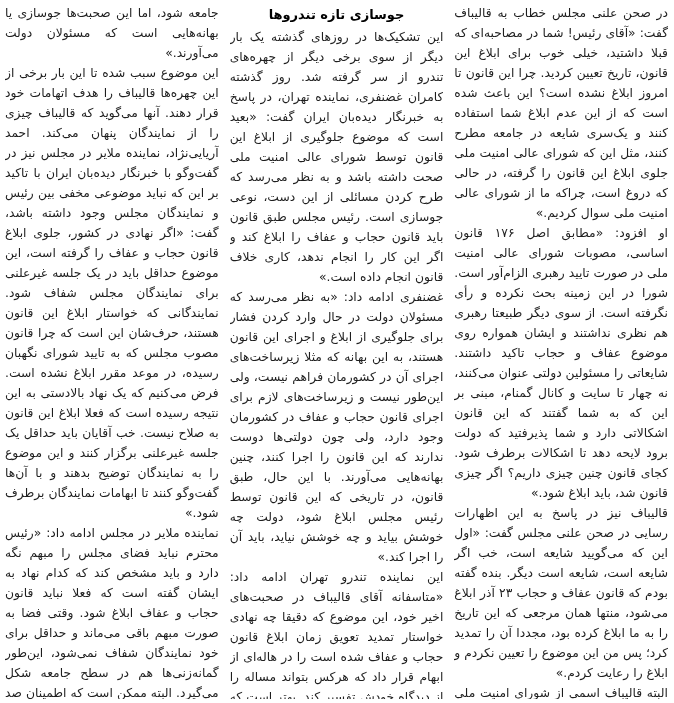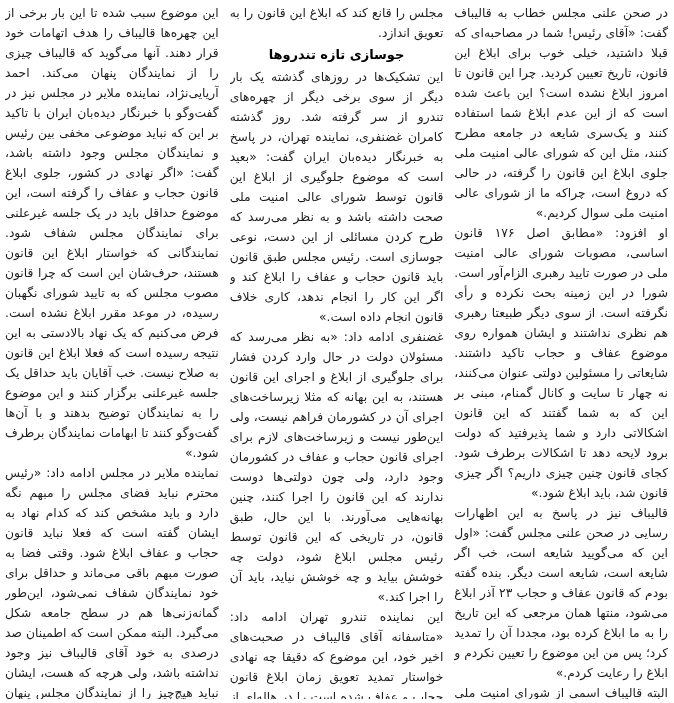--- a/index.html
+++ b/index.html
@@ -50,24 +50,24 @@
 
 <div class="page">
   <div class="columns">
     <div class="col">
         <p class="para">در صحن علنی مجلس خطاب به قالیباف گفت: «آقای رئیس! شما در مصاحبه‌ای که قبلا داشتید، خیلی خوب برای ابلاغ این قانون، تاریخ تعیین کردید. چرا این قانون تا امروز ابلاغ نشده است؟ این باعث شده است که از این عدم ابلاغ شما استفاده کنند و یک‌سری شایعه در جامعه مطرح کنند، مثل این که شورای عالی امنیت ملی جلوی ابلاغ این قانون را گرفته، در حالی که دروغ است، چراکه ما از شورای عالی امنیت ملی سوال کردیم.»</p>
         <p class="para">او افزود: «مطابق اصل ۱۷۶ قانون اساسی، مصوبات شورای عالی امنیت ملی در صورت تایید رهبری الزام‌آور است. شورا در این زمینه بحث نکرده و رأی نگرفته است. از سوی دیگر طبیعتا رهبری هم نظری نداشتند و ایشان همواره روی موضوع عفاف و حجاب تاکید داشتند. شایعاتی را مسئولین دولتی عنوان می‌کنند، نه چهار تا سایت و کانال گمنام، مبنی بر این که به شما گفتند که این قانون اشکالاتی دارد و شما پذیرفتید که دولت برود لایحه دهد تا اشکالات برطرف شود. کجای قانون چنین چیزی داریم؟ اگر چیزی قانون شد، باید ابلاغ شود.»</p>
         <p class="para">قالیباف نیز در پاسخ به این اظهارات رسایی در صحن علنی مجلس گفت: «اول این که می‌گویید شایعه است، خب اگر شایعه است، شایعه است دیگر. بنده گفته بودم که قانون عفاف و حجاب ۲۳ آذر ابلاغ می‌شود، منتها همان مرجعی که این تاریخ را به ما ابلاغ کرده بود، مجددا آن را تمدید کرد؛ پس من این موضوع را تعیین نکردم و ابلاغ را رعایت کردم.»</p>
         <p class="para">البته قالیباف اسمی از شورای امنیت ملی نیاورد و از «همان مرجع» نام برده است. مرجعی که به هر حال آن‌قدر صلاحیت داشته که رئیس</p>
       </div>
     <div class="col">
-        <p class="para">مجلس را قانع کند که ابلاغ این قانون را به تعویق اندازد.</p>
         <h3 class="subhead">جوسازی تازه تندروها</h3>
         <p class="para">این تشکیک‌ها در روزهای گذشته یک بار دیگر از سوی برخی دیگر از چهره‌های تندرو از سر گرفته شد. روز گذشته کامران غضنفری، نماینده تهران، در پاسخ به خبرنگار دیده‌بان ایران گفت: «بعید است که موضوع جلوگیری از ابلاغ این قانون توسط شورای عالی امنیت ملی صحت داشته باشد و به نظر می‌رسد که طرح کردن مسائلی از این دست، نوعی جوسازی است. رئیس مجلس طبق قانون باید قانون حجاب و عفاف را ابلاغ کند و اگر این کار را انجام ندهد، کاری خلاف قانون انجام داده است.»</p>
         <p class="para">غضنفری ادامه داد: «به نظر می‌رسد که مسئولان دولت در حال وارد کردن فشار برای جلوگیری از ابلاغ و اجرای این قانون هستند، به این بهانه که مثلا زیرساخت‌های اجرای آن در کشورمان فراهم نیست، ولی این‌طور نیست و زیرساخت‌های لازم برای اجرای قانون حجاب و عفاف در کشورمان وجود دارد، ولی چون دولتی‌ها دوست ندارند که این قانون را اجرا کنند، چنین بهانه‌هایی می‌آورند. با این حال، طبق قانون، در تاریخی که این قانون توسط رئیس مجلس ابلاغ شود، دولت چه خوشش بیاید و چه خوشش نیاید، باید آن را اجرا کند.»</p>
         <p class="para">این نماینده تندرو تهران ادامه داد: «متاسفانه آقای قالیباف در صحبت‌های اخیر خود، این موضوع که دقیقا چه نهادی خواستار تمدید تعویق زمان ابلاغ قانون حجاب و عفاف شده است را در هاله‌ای از ابهام قرار داد که هرکس بتواند مساله را از دیدگاه خودش تفسیر کند. بهتر است که در این زمینه با افکار عمومی شفاف باشیم. برخی افراد می‌گویند که ابلاغ این قانون می‌تواند منجر به اعتراض در سطح</p>
       </div>
     <div class="col">
+        <p class="para">جامعه شود، اما این صحبت‌ها جوسازی یا بهانه‌هایی است که مسئولان دولت می‌آورند.»</p>
         <p class="para">این موضوع سبب شده تا این بار برخی از این چهره‌ها قالیباف را هدف اتهامات خود قرار دهند. آنها می‌گوید که قالیباف چیزی را از نمایندگان پنهان می‌کند. احمد آریایی‌نژاد، نماینده ملایر در مجلس نیز در گفت‌وگو با خبرنگار دیده‌بان ایران با تاکید بر این که نباید موضوعی مخفی بین رئیس و نمایندگان مجلس وجود داشته باشد، گفت: «اگر نهادی در کشور، جلوی ابلاغ قانون حجاب و عفاف را گرفته است، این موضوع حداقل باید در یک جلسه غیرعلنی برای نمایندگان مجلس شفاف شود. نمایندگانی که خواستار ابلاغ این قانون هستند، حرف‌شان این است که چرا قانون مصوب مجلس که به تایید شورای نگهبان رسیده، در موعد مقرر ابلاغ نشده است. فرض می‌کنیم که یک نهاد بالادستی به این نتیجه رسیده است که فعلا ابلاغ این قانون به صلاح نیست. خب آقایان باید حداقل یک جلسه غیرعلنی برگزار کنند و این موضوع را به نمایندگان توضیح بدهند و با آن‌ها گفت‌وگو کنند تا ابهامات نمایندگان برطرف شود.»</p>
         <p class="para">نماینده ملایر در مجلس ادامه داد: «رئیس محترم نباید فضای مجلس را مبهم نگه دارد و باید مشخص کند که کدام نهاد به ایشان گفته است که فعلا نباید قانون حجاب و عفاف ابلاغ شود. وقتی فضا به صورت مبهم باقی می‌ماند و حداقل برای خود نمایندگان شفاف نمی‌شود، این‌طور گمانه‌زنی‌ها هم در سطح جامعه شکل می‌گیرد. البته ممکن است که اطمینان صد درصدی به خود آقای قالیباف نیز وجود نداشته باشد، ولی هرچه که هست، ایشان نباید هیچ‌چیز را از نمایندگان مجلس پنهان کند.»</p>
       </div>
   </div>
 </div>
 
 </body></html>

